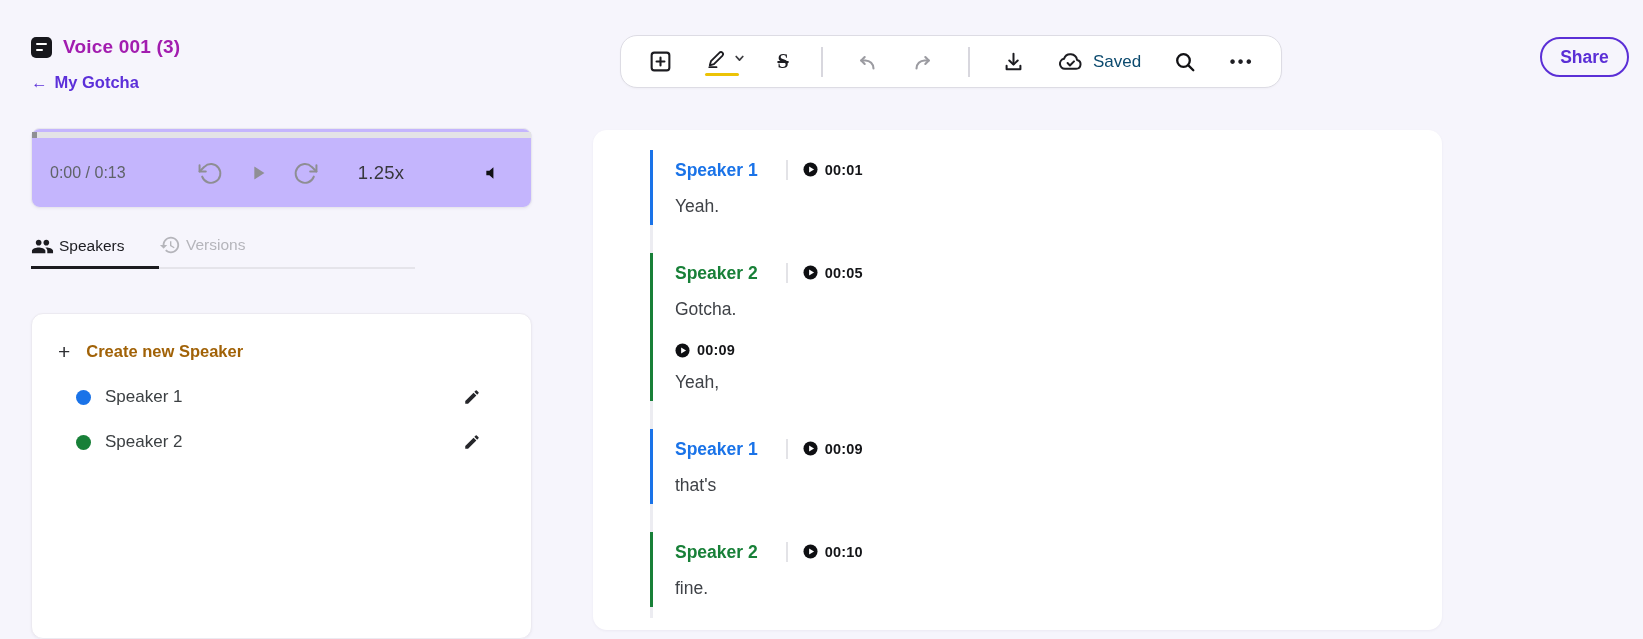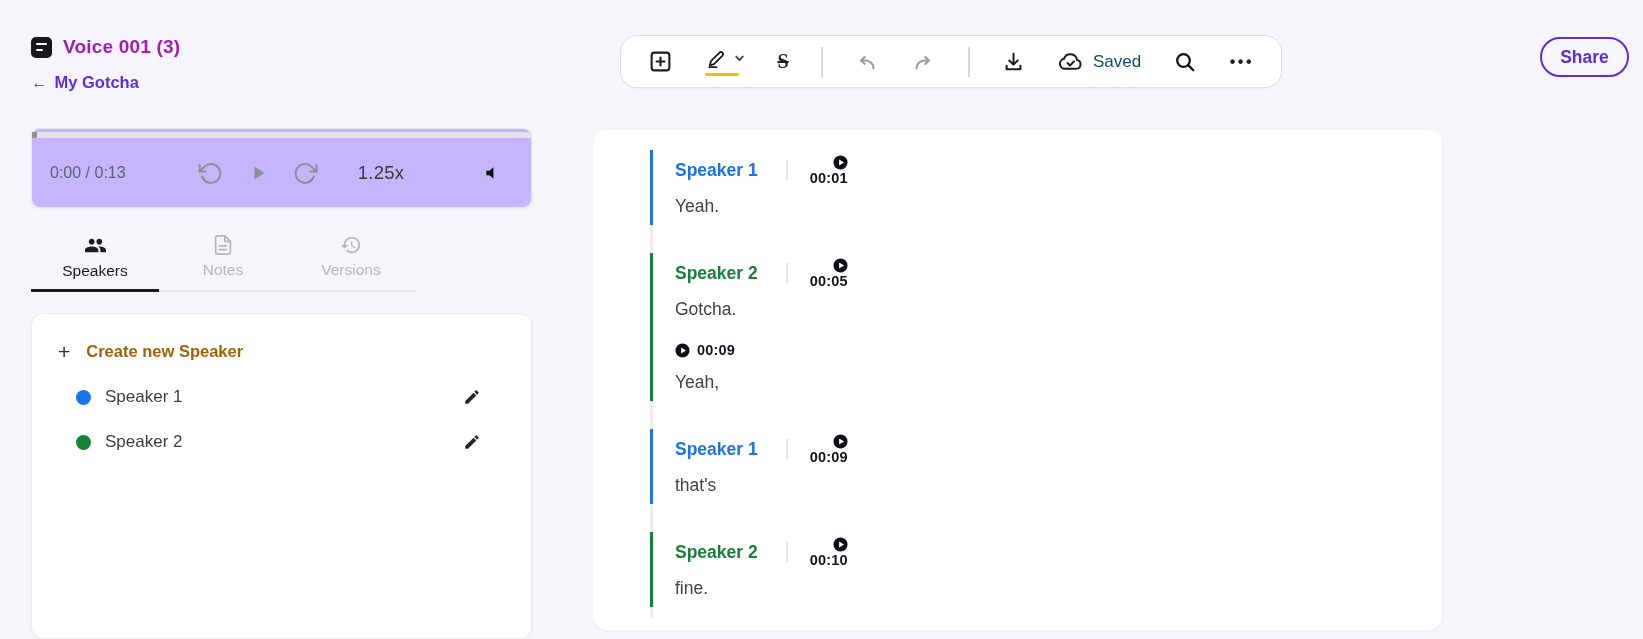--- a/index.html
+++ b/index.html
@@ -24,21 +24,21 @@
   .player-time{color:#5f6368;font-size:16px;white-space:nowrap;}
   .pbtn{background:none;border:none;padding:0;cursor:pointer;display:flex;align-items:center;}
   .replay-btn{margin-left:72px;}
   .play-btn{margin-left:24px;}
   .forward-btn{margin-left:24px;}
   .speed{margin-left:40px;font-size:18.5px;color:#38383d;letter-spacing:.3px;cursor:pointer;}
   .volume-btn{margin-left:auto;margin-right:12px;}
 
   
   .tabs{position:absolute;left:31px;top:226px;width:384px;display:flex;border-bottom:2px solid #e5e4ea;}
-  .tab{width:128px;display:flex;flex-direction:column;align-items:center;gap:5px;padding:8px 0 11px;cursor:pointer;color:#b5b5bb;}
+  .tab{width:128px;display:flex;flex-direction:row;align-items:center;gap:5px;padding:8px 0 11px;cursor:pointer;color:#b5b5bb;}
   .tab.active{color:#1c1c21;border-bottom:3px solid #1b1b1f;margin-bottom:-2px;padding-bottom:8px;}
   .tab-label{font-size:15.5px;}
 
   
   .speakers-panel{position:absolute;left:31px;top:313px;width:501px;height:326px;background:#fff;
                   border:1px solid #eceaf1;border-radius:12px;box-shadow:0 1px 3px rgba(30,25,70,.05);
                   padding:27px 26px;box-sizing:border-box;}
   .create-row{display:flex;align-items:center;gap:16px;cursor:pointer;}
   .plus-glyph{font-size:21px;color:#2e2f33;line-height:1;}
   .create-label{font-weight:bold;font-size:16.5px;color:#a16207;}
@@ -76,21 +76,21 @@
   .segment{position:relative;margin-left:57px;padding:7px 0 8px 25px;}
   .segment + .segment{margin-top:28px;}
   .segment::before{content:"";position:absolute;left:0;top:0;bottom:0;width:3px;}
   .seg-blue::before{background:#1a73e8;}
   .seg-green::before{background:#188038;}
   .seg-header{display:flex;align-items:center;height:26px;}
   .seg-name{font-weight:bold;font-size:17.5px;cursor:pointer;}
   .seg-blue .seg-name{color:#1a73e8;}
   .seg-green .seg-name{color:#188038;}
   .seg-divider{width:2px;height:20px;background:#e3e3e7;margin-left:28px;}
-  .time-chip{display:flex;align-items:flex-end;margin-left:15px;cursor:pointer;flex-direction:column;}
+  .time-chip{display:flex;align-items:flex-start;margin-left:15px;cursor:pointer;}
   .seg-time{font-weight:bold;font-size:14.5px;color:#141518;margin-left:7px;letter-spacing:.2px;}
   .seg-text{font-size:17.5px;color:#3f4247;margin-top:13px;cursor:text;}
   .cue-row{display:flex;align-items:center;margin-top:22px;}
   .cue-row + .seg-text{margin-top:14px;}
   svg{display:block;}
 </style>
 </head>
 <body>
 
 <div class="stage">
@@ -147,31 +147,20 @@
   </div>
 
   <div class="tabs">
     <div class="tab active">
       <span>
         <svg width="23" height="23" viewBox="0 0 24 24" fill="currentColor">
             <path d="M16 11c1.66 0 2.99-1.34 2.99-3S17.66 5 16 5s-3 1.34-3 3 1.34 3 3 3zm-8 0c1.66 0 2.99-1.34 2.99-3S9.66 5 8 5 5 6.34 5 8s1.34 3 3 3zm0 2c-2.33 0-7 1.17-7 3.5V19h14v-2.5c0-2.33-4.67-3.5-7-3.5zm8 0c-.29 0-.62.02-.97.05 1.16.84 1.97 1.97 1.97 3.45V19h6v-2.5c0-2.33-4.67-3.5-7-3.5z"></path>
           </svg>
       </span>
       <span class="tab-label">Speakers</span>
-    </div>
-    <div class="tab">
-      <span>
-        <svg width="22" height="22" viewBox="0 0 24 24" fill="none" stroke="currentColor" stroke-width="1.8" stroke-linecap="round" stroke-linejoin="round">
-            <path d="M14 2H6a2 2 0 0 0-2 2v16a2 2 0 0 0 2 2h12a2 2 0 0 0 2-2V8z"></path>
-            <polyline points="14 2 14 8 20 8"></polyline>
-            <line x1="16" y1="13" x2="8" y2="13"></line>
-            <line x1="16" y1="17" x2="8" y2="17"></line>
-          </svg>
-      </span>
-      <span class="tab-label">Notes</span>
     </div>
     <div class="tab">
       <span>
         <svg width="22" height="22" viewBox="0 0 24 24" fill="currentColor">
             <path d="M13 3c-4.97 0-9 4.03-9 9H1l3.89 3.89.07.14L9 12H6c0-3.87 3.13-7 7-7s7 3.13 7 7-3.13 7-7 7c-1.93 0-3.68-.79-4.94-2.06l-1.42 1.42C8.27 19.99 10.51 21 13 21c4.97 0 9-4.03 9-9s-4.03-9-9-9zm-1 5v5l4.28 2.54.72-1.21-3.5-2.08V8z"></path>
           </svg>
       </span>
       <span class="tab-label">Versions</span>
     </div>
   </div>

